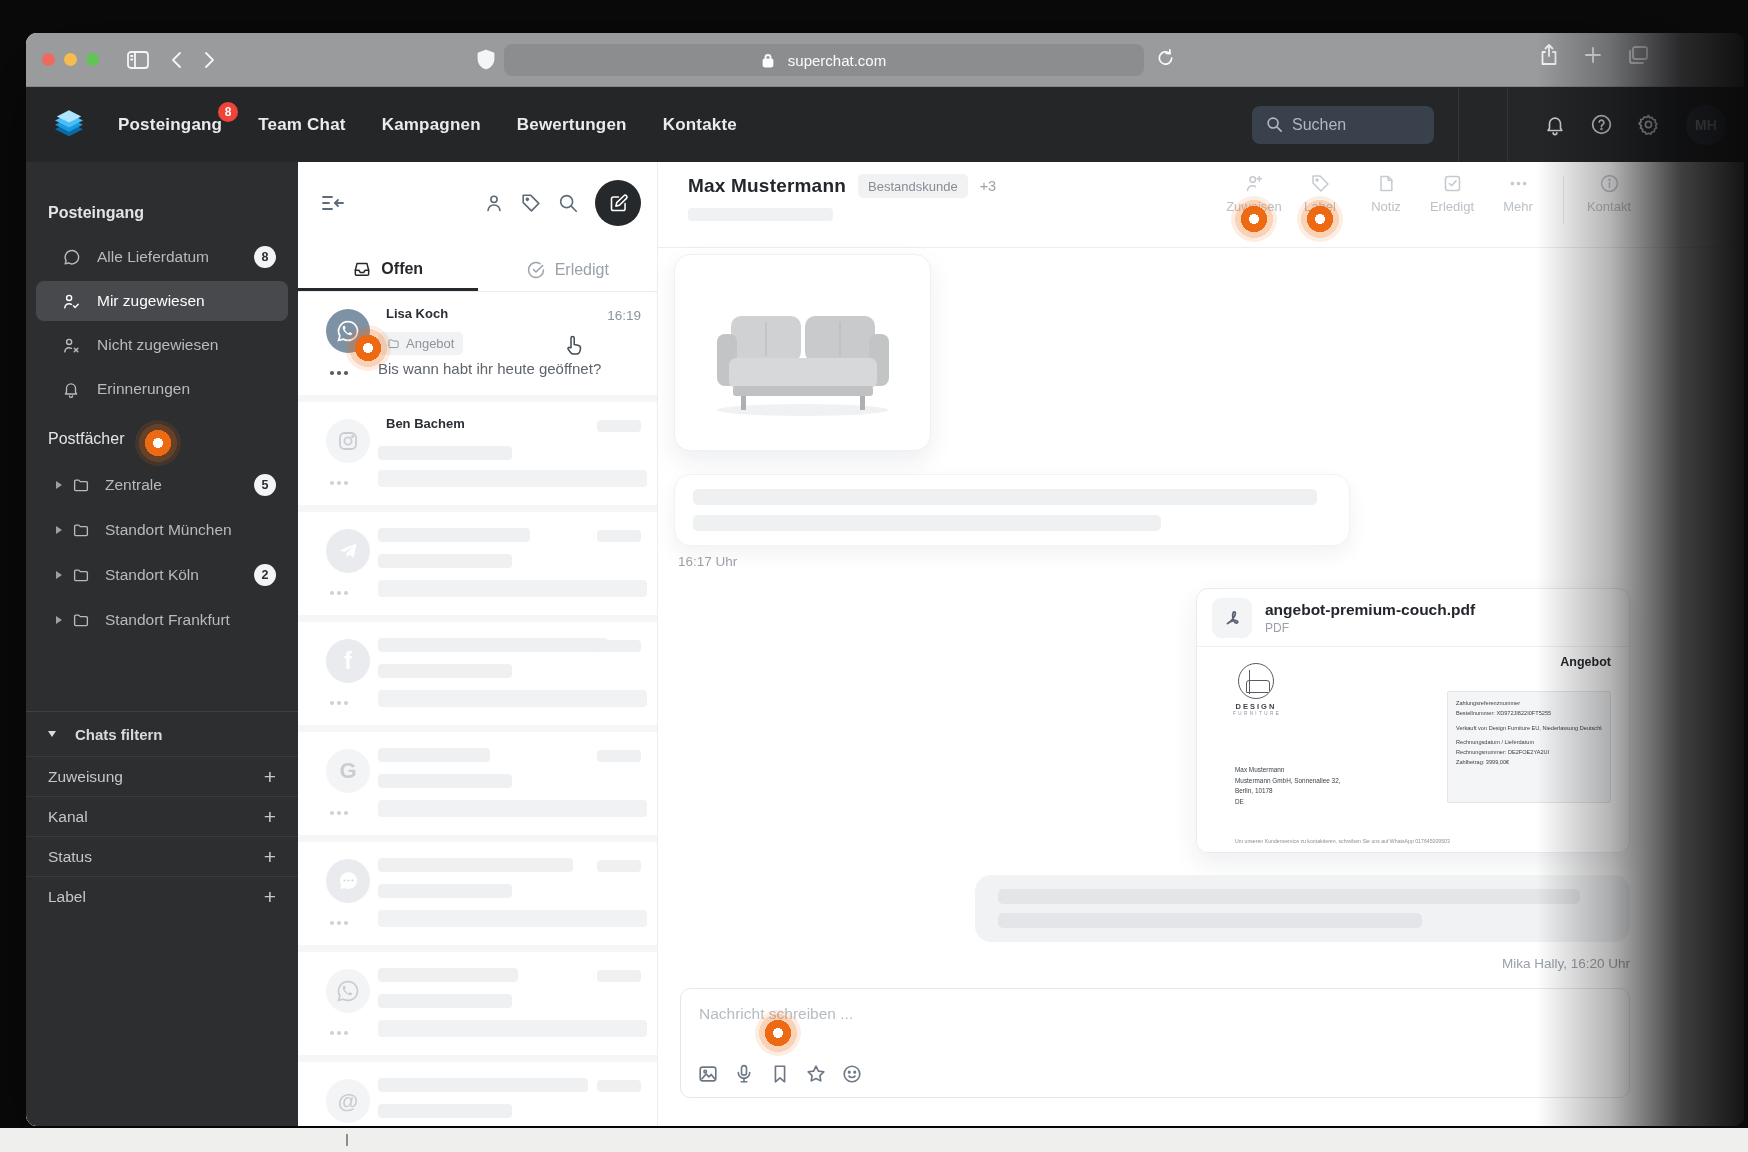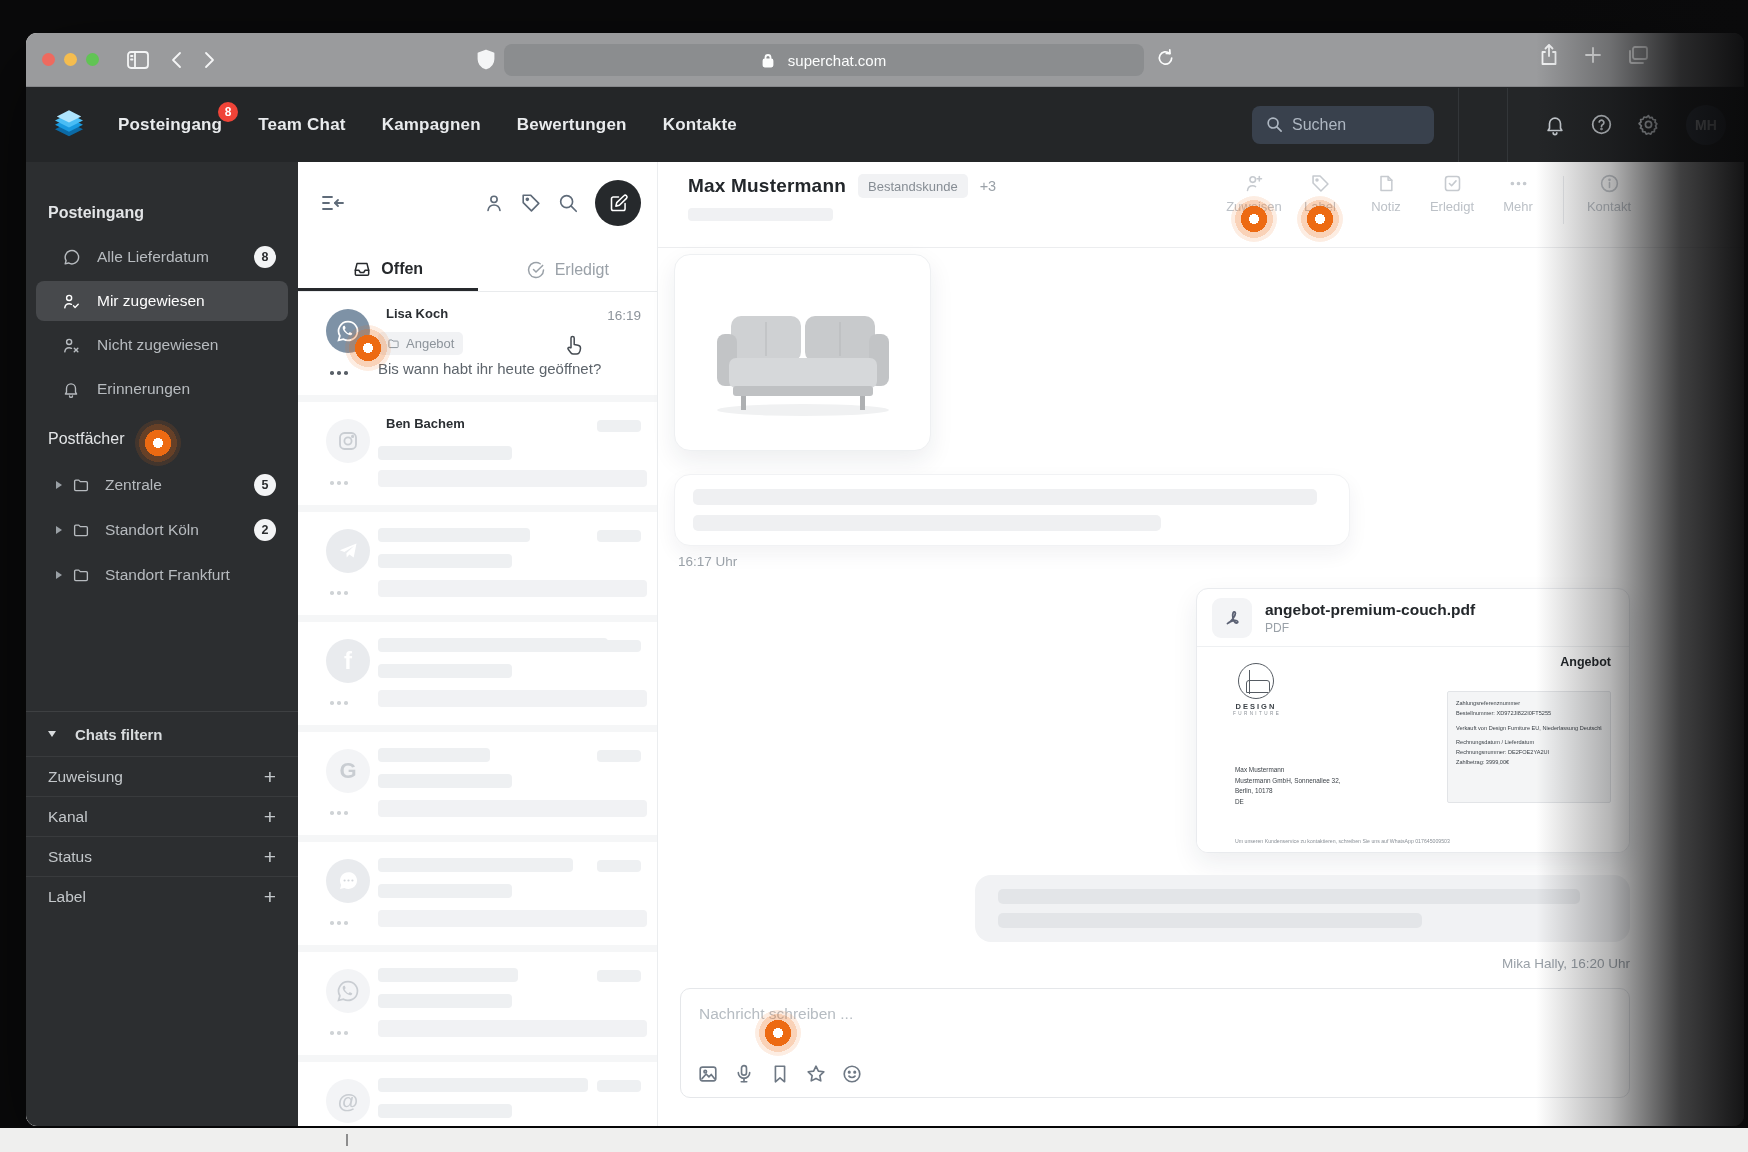--- a/index.html
+++ b/index.html
@@ -335,20 +335,29 @@
             <span>Zentrale</span>
             <span class="pill">5</span>
           </div>
           <div class="sb-folder">
             <span class="caret"></span>
             <span class="sbic">
                 <svg class="ic" width="18" height="18" viewBox="0 0 24 24">
                   <path d="M3.5 7A1.5 1.5 0 0 1 5 5.5h4l2 2h8A1.5 1.5 0 0 1 20.5 9v9a1.5 1.5 0 0 1-1.5 1.5H5A1.5 1.5 0 0 1 3.5 18z"></path>
                 </svg>
               </span>
+            <span>Standort München</span>
+          </div>
+          <div class="sb-folder">
+            <span class="caret"></span>
+            <span class="sbic">
+                <svg class="ic" width="18" height="18" viewBox="0 0 24 24">
+                  <path d="M3.5 7A1.5 1.5 0 0 1 5 5.5h4l2 2h8A1.5 1.5 0 0 1 20.5 9v9a1.5 1.5 0 0 1-1.5 1.5H5A1.5 1.5 0 0 1 3.5 18z"></path>
+                </svg>
+              </span>
             <span>Standort Köln</span>
             <span class="pill">2</span>
           </div>
           <div class="sb-folder">
             <span class="caret"></span>
             <span class="sbic">
                 <svg class="ic" width="18" height="18" viewBox="0 0 24 24">
                   <path d="M3.5 7A1.5 1.5 0 0 1 5 5.5h4l2 2h8A1.5 1.5 0 0 1 20.5 9v9a1.5 1.5 0 0 1-1.5 1.5H5A1.5 1.5 0 0 1 3.5 18z"></path>
                 </svg>
               </span>

